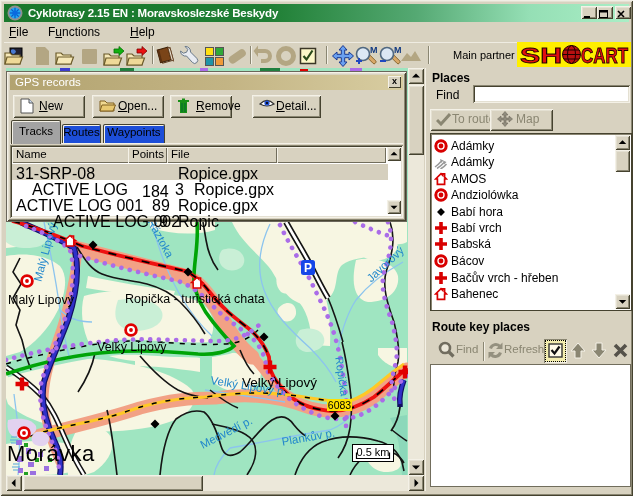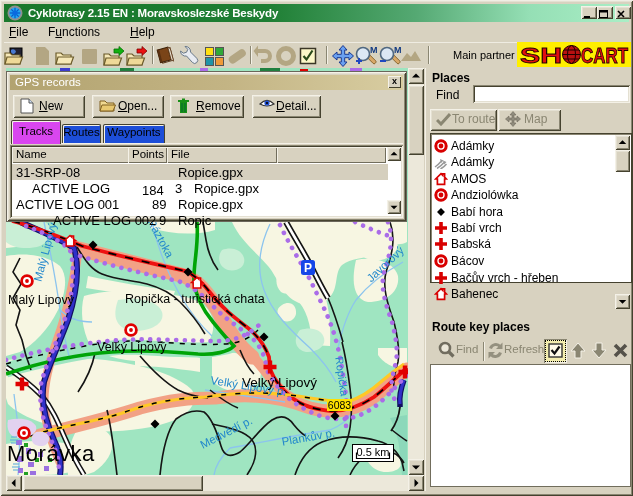--- a/index.html
+++ b/index.html
@@ -50,31 +50,31 @@
 .tab { position:absolute; background:#1d4ed8; font-size:11.5px; text-align:center;
   border:1px solid #45422f; border-bottom:none; border-radius:2px 2px 0 0;
   box-shadow: inset 1px 1px 0 #f4f1e7; }
 #tabline { position:absolute; left:3px; top:71px; width:393px; height:2px;
   box-shadow: inset 0 1px 0 #f4f1e7; }
 
 #gpslist { position:absolute; left:3px; top:73px; width:393px; height:73px; background:#fff;
   box-shadow: inset 1px 1px 0 #8a8672, inset -1px -1px 0 #f4f1e7, inset 2px 2px 0 #45422f, inset -2px -2px 0 #e4e0d2; }
 .hcell { position:absolute; top:2px; height:16px; background:#d8d2c0; font-size:11.5px;
   box-shadow: inset 1px 1px 0 #f4f1e7, inset -1px -1px 0 #716d5c; padding:1px 0 0 4px; }
-.lrow { position:absolute; left:2px; width:376px; height:16px; font-size:13px; white-space:nowrap; }
+.lrow { position:absolute; left:2px; width:376px; height:16px; font-size:16px; white-space:nowrap; }
 .lrow span { position:absolute; top:1px; }
 
 #rpanel { position:absolute; left:425px; top:68px; width:204px; height:423px; background:#d8d2c0;
   border-left:1px solid #f4f1e7; }
 #rpanel .bold { font-weight:bold; font-size:12px; }
 #findbox { position:absolute; left:47px; top:17px; width:157px; height:18px; background:#fff;
   box-shadow: inset 1px 1px 0 #8a8672, inset -1px -1px 0 #f4f1e7, inset 2px 2px 0 #45422f, inset -2px -2px 0 #e4e0d2; }
 .pbtn { position:absolute; top:41px; height:22px; background:#d8d2c0; font-size:12px; color:#8a8672;
   box-shadow: inset 1px 1px 0 #f4f1e7, inset -1px -1px 0 #45422f, inset 2px 2px 0 #e4e0d2, inset -2px -2px 0 #8a8672; }
-#placelist { position:absolute; left:4px; top:65px; width:202px; height:150px; background:#fff;
+#placelist { position:absolute; left:4px; top:65px; width:202px; height:178px; background:#fff;
   border:1px solid #45422f; box-shadow: inset 1px 1px 0 #8a8672; }
 .pitem { position:absolute; left:3px; height:17px; font-size:12px; white-space:nowrap; }
 .pitem svg { position:absolute; left:0; top:1px; }
 .pitem span { position:absolute; left:17px; top:1px; }
 
 .rtbtn { position:absolute; top:271px; height:24px; font-size:11.5px; color:#8a8672; }
 #rwhite { position:absolute; left:4px; top:296px; width:201px; height:123px; background:#fff;
   border:1px solid #716d5c; }
 u { text-decoration:underline; }
 </style>
@@ -452,41 +452,41 @@
         <path d="M9,1 L9,5 L13,5" fill="#cfe0f4" stroke="#555" stroke-width="1"></path>
       </svg>
   </div>
   <div class="gbtn" style="left:85px; width:72px;">
       <span style="position:absolute;left:26px;top:4px;"><u>O</u>pen...</span>
     <svg width="17" height="14" viewBox="0 0 17 14">
         <path d="M1,3 L6,3 L8,5 L15,5 L15,13 L1,13 Z" fill="#f0d890" stroke="#806020" stroke-width="1"></path>
         <path d="M3,7 L16.5,7 L14,13 L1,13 Z" fill="#e8c870" stroke="#806020" stroke-width="1"></path>
       </svg>
   </div>
-  <div class="gbtn" style="left:163px; width:74px;">
+  <div class="gbtn" style="left:163px; width:62px;">
       <span style="position:absolute;left:26px;top:4px;"><u>R</u>emove</span>
     <svg width="13" height="16" viewBox="0 0 13 16">
         <rect x="3" y="4" width="7" height="11" fill="#189018"></rect>
         <rect x="1" y="2" width="11" height="2" fill="#189018"></rect>
         <rect x="5" y="0.5" width="3" height="2" fill="#189018"></rect>
         <g stroke="#063" stroke-width="1">
           <line x1="5" y1="5" x2="5" y2="14"></line>
           <line x1="8" y1="5" x2="8" y2="14"></line>
         </g>
       </svg>
   </div>
   <div class="gbtn" style="left:245px; width:69px;">
       <span style="position:absolute;left:24px;top:4px;"><u>D</u>etail...</span>
     <svg width="16" height="12" viewBox="0 0 16 12">
         <path d="M1,6 Q8,-1 15,6 Q8,10 1,6 Z" fill="#fff" stroke="#333" stroke-width="1.2"></path>
         <circle cx="8" cy="5" r="2.6" fill="#2050d0"></circle>
         <circle cx="8" cy="5" r="1.1" fill="#000"></circle>
       </svg>
   </div>
-  <div class="tab" style="left:4px; top:48px; width:50px; height:24px; z-index:2; background:#d946ef;"><span style="position:relative;top:4px;">Tracks</span></div>
+  <div class="tab" style="left:4px; top:48px; width:50px; height:24px; z-index:2; background:#a3a3a3;"><span style="position:relative;top:4px;">Tracks</span></div>
   <div class="tab" style="left:55px; top:52px; width:39px; height:19px;"><span style="position:relative;top:1px;">Routes</span></div>
   <div class="tab" style="left:96px; top:52px; width:62px; height:19px;"><span style="position:relative;top:1px;">Waypoints</span></div>
   <div id="tabline"></div>
   <div id="gpslist">
     <div class="hcell" style="left:2px;  width:140px;">Name</div>
     <div class="hcell" style="left:118px; width:39px; text-align:right; padding-right:5px;">Points</div>
     <div class="hcell" style="left:157px; width:110px;">File</div>
     <div class="hcell" style="left:267px; width:109px;"></div>
     <div class="lrow" style="top:19px; background:#d5cfbe;">
         <span style="left:4px;">31-SRP-08</span>
@@ -524,21 +524,21 @@
 <div id="rpanel">
   <span class="bold" style="position:absolute; left:6px; top:3px;">Places</span>
   <span style="position:absolute; left:10px; top:20px; font-size:12px;">Find</span>
   <div id="findbox"></div>
   <div class="pbtn" style="left:4px; width:67px;">
       <span style="position:absolute;left:22px;top:3px;">To route</span>
     <svg style="position:absolute;left:6px;top:4px;" width="15" height="13" viewBox="0 0 15 13">
         <path d="M1,7 L5,11 L14,1" stroke="#8a8672" stroke-width="3" fill="none"></path>
       </svg>
   </div>
-  <div class="pbtn" style="left:72px; width:63px;">
+  <div class="pbtn" style="left:64px; width:63px;">
       <span style="position:absolute;left:26px;top:3px;">Map</span>
     <svg style="position:absolute;left:7px;top:2px;" width="16" height="16" viewBox="0 0 16 16">
         <path d="M8,0.5 L11,4 L9,4 L9,7 L12,7 L12,5 L15.5,8 L12,11 L12,9 L9,9 L9,12 L11,12 L8,15.5 L5,12 L7,12 L7,9 L4,9 L4,11 L0.5,8 L4,5 L4,7 L7,7 L7,4 L5,4 Z" fill="#8f8b7d" stroke="#6e6a5c" stroke-width="0.6"></path>
       </svg>
   </div>
   <div id="placelist">
     <div class="pitem" style="top:4px;">
         <svg width="14" height="14" viewBox="0 0 14 14">
           <circle cx="7" cy="7" r="5.2" fill="#fff" stroke="#d80000" stroke-width="3"></circle>
           <circle cx="7" cy="7" r="2.4" fill="#d80000"></circle>

